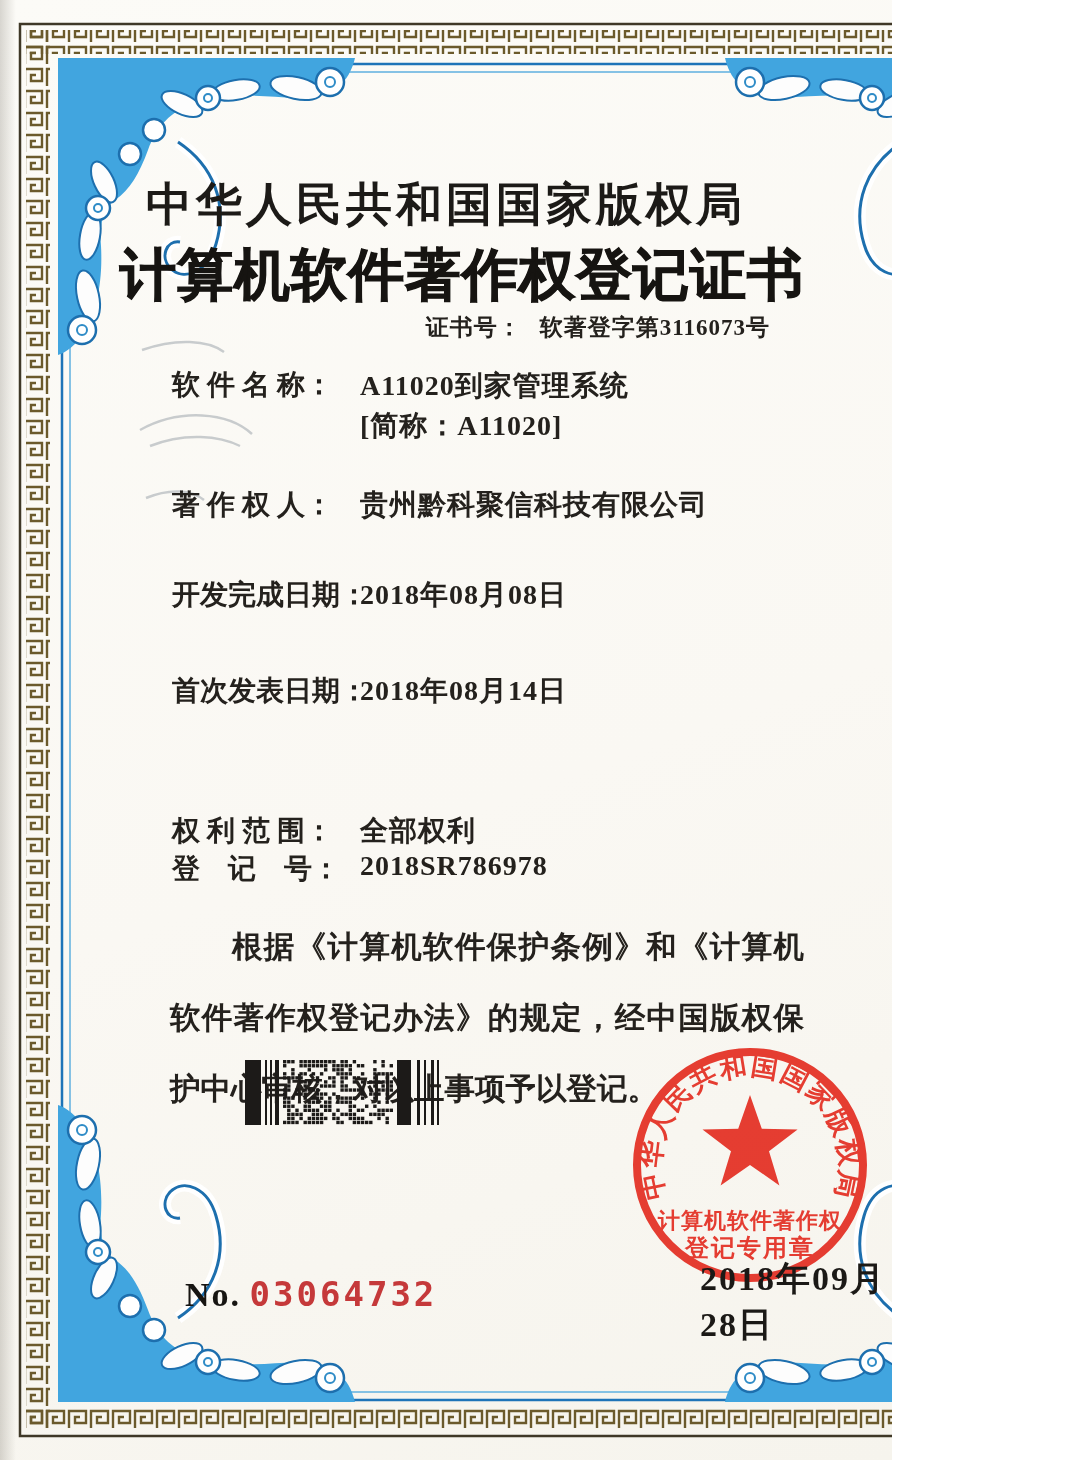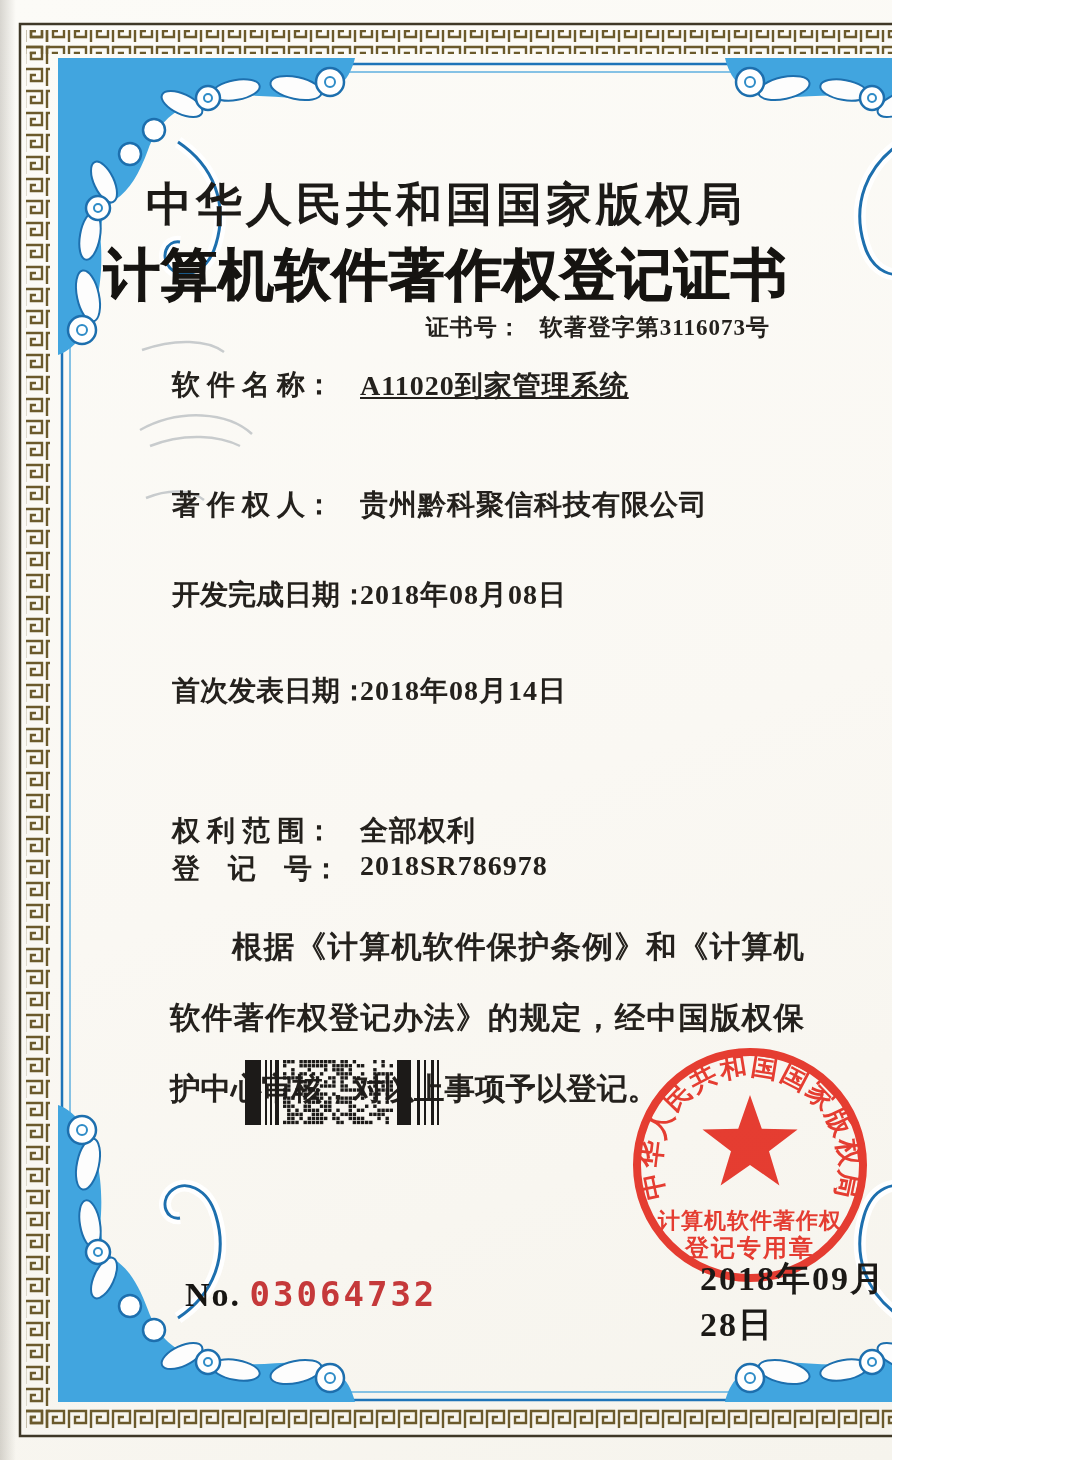--- a/index.html
+++ b/index.html
@@ -10,21 +10,21 @@
     overflow:hidden;
     font-family:"Liberation Serif","DejaVu Serif",serif;
     color:#22201d;
   }
   .edge-shadow{position:absolute;left:0;top:0;bottom:0;width:16px;
     background:linear-gradient(90deg,rgba(120,115,105,.28),rgba(120,115,105,0));z-index:0;}
   svg.frame{position:absolute;left:0;top:0;z-index:1;}
   .authority{position:absolute;left:0;top:174px;width:100%;text-align:center;
     font-size:46px;font-weight:900;letter-spacing:4px;color:#1c1a17;z-index:5;}
   .cert-title{position:absolute;left:0;top:238px;width:100%;text-align:center;
-    font-size:56px;font-weight:900;letter-spacing:1px;color:#161411;z-index:5;
+    font-size:56px;font-weight:900;letter-spacing:1px;color:#161411;z-index:5;padding-left:16px;
     -webkit-text-stroke:1px #161411;}
   .cert-no{position:absolute;right:122px;top:312px;font-size:23px;letter-spacing:1px;
     color:#24211d;z-index:5;font-weight:600;}
   .cert-no .val{margin-left:18px;}
   .frow{position:absolute;left:172px;z-index:5;font-size:28px;color:#24211d;}
   .flabel{display:inline-block;min-width:198px;font-weight:600;vertical-align:top;}
   .fvalue{position:absolute;left:188px;top:0;white-space:nowrap;font-weight:600;letter-spacing:1px;}
   .name-lines div{line-height:40px;}
   .statement{position:absolute;left:170px;right:88px;top:912px;z-index:5;
     font-size:30.5px;line-height:71px;text-align:justify;text-indent:62px;
@@ -104,22 +104,23 @@
   </svg>
 
   <div class="authority">中华人民共和国国家版权局</div>
   <div class="cert-title">计算机软件著作权登记证书</div>
   <div class="cert-no">
     <span>证书号：</span><span class="val">软著登字第3116073号</span>
   </div>
 
   <div class="frow" style="top:366px;">
     <span class="flabel">软 件 名 称：</span>
-    <span class="fvalue name-lines" style="left:188px;text-decoration:underline;">
+    <span class="fvalue name-lines" style="left:188px;">
       <div>A11020到家管理系统</div>
+      <div>[简称：A11020]</div>
     </span>
   </div>
 
   <div class="frow" style="top:486px;">
     <span class="flabel">著 作 权 人：</span>
     <span class="fvalue">贵州黔科聚信科技有限公司</span>
   </div>
 
   <div class="frow" style="top:576px;">
     <span class="flabel">开发完成日期：</span>

